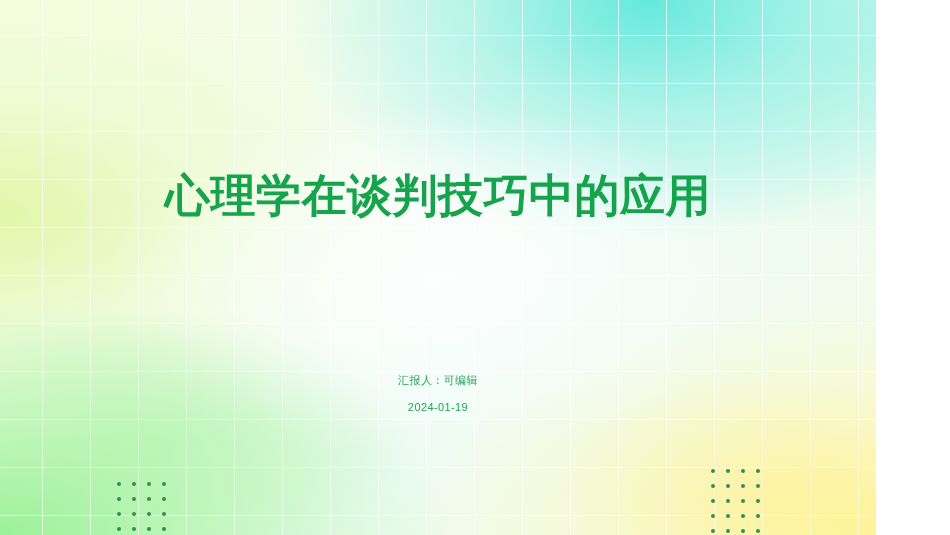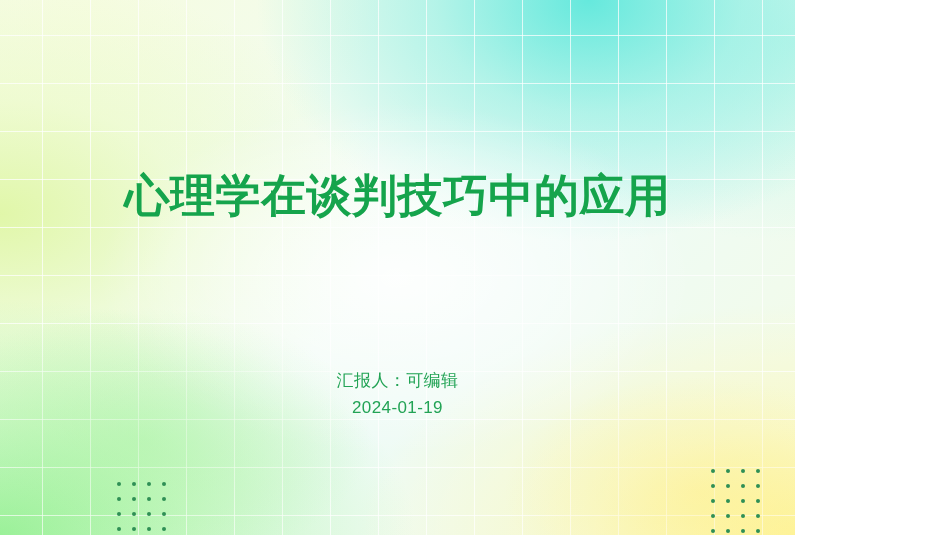--- a/index.html
+++ b/index.html
@@ -6,21 +6,21 @@
     margin: 0;
     padding: 0;
     background: #ffffff;
   }
   body {
     font-family: "Liberation Sans", "DejaVu Sans", sans-serif;
   }
 
   .slide {
     position: relative;
-    width: 795px;
+    width: 876px;
     height: 535px;
     overflow: hidden;
     background-color: #000000;
   }
 
   
   .bg-layer {
     position: absolute;
     inset: 0;
     pointer-events: none;
@@ -73,21 +73,21 @@
 
   .meta {
     position: absolute;
     left: 0;
     right: 0;
     top: 367px;
     text-align: center;
   }
 
   .meta-line {
-    font-size: 17px;
+    font-size: 11px;
     font-weight: 400;
     line-height: 27px;
     letter-spacing: 0.4px;
     color: #22a355;
     white-space: nowrap;
   }
 
   
   .dot-grid {
     position: absolute;

